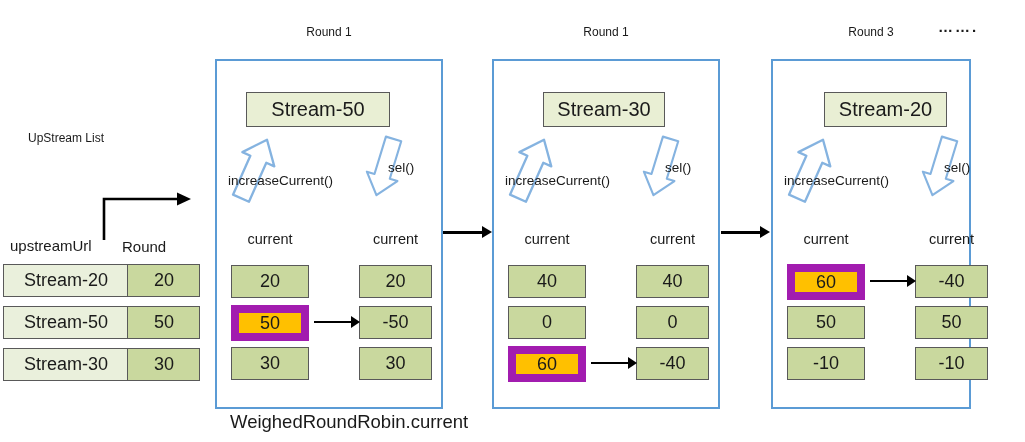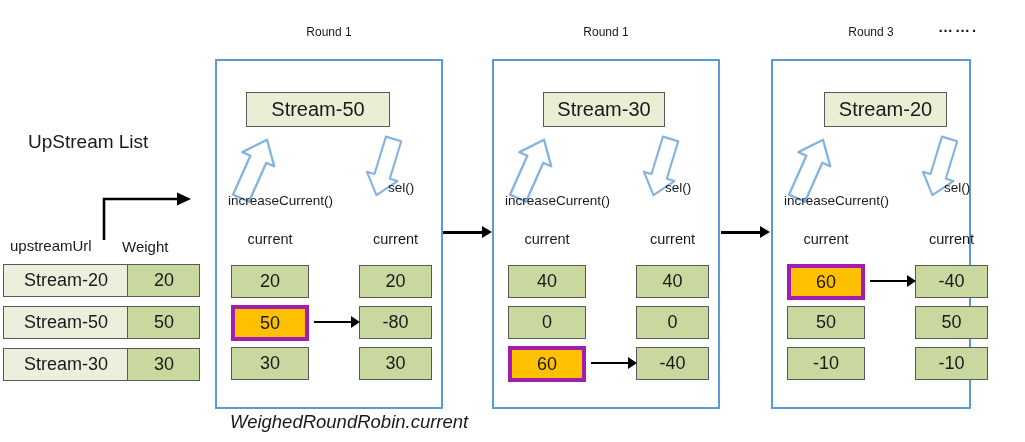--- a/index.html
+++ b/index.html
@@ -1,21 +1,21 @@
 <!DOCTYPE html>
 <html><head>
 <meta charset="utf-8">
 <style>
   * { margin: 0; padding: 0; box-sizing: border-box; }
   body { font-family: "Liberation Sans", sans-serif; background: #fff; }
   .canvas {
     position: relative; width: 1025px; height: 442px;
     background: #ffffff; overflow: hidden; color: #1a1a1a;
   }
-  .upstream-label { position: absolute; left: 28px; top: 131px; font-size: 19px; }
+  .upstream-label { position: absolute; left: 28px; top: 131px; font-size: 12px; }
   .th { position: absolute; font-size: 15px; }
   .th-url { left: 10px; top: 237px; }
   .th-weight { left: 122px; top: 238px; }
   .utable { position: absolute; left: 3px; top: 264px; display: flex; flex-direction: column; gap: 9px; }
   .urow { display: flex; }
   .ucell {
     height: 33px; border: 1.6px solid #595959; display: flex;
     align-items: center; justify-content: center; font-size: 18px;
   }
   .ucell.url { width: 126px; background: #eaf0dc; }
@@ -38,60 +38,60 @@
   .round-box { position: relative; height: 350px; border: 2px solid #5b9bd5; background: #fff; }
   .stream-box {
     position: absolute; top: 31px; height: 35px; background: #e9efd4;
     border: 1.6px solid #595959; display: flex; align-items: center;
     justify-content: center; font-size: 20px;
   }
   .block-arrow { position: absolute; overflow: visible; }
   .block-arrow polygon { fill: #ffffff; stroke: #85b3e0; stroke-width: 2.4; stroke-linejoin: round; }
   .arrow-up   { left: 18px;  top: 76px; width: 38px; height: 64px; transform: rotate(24deg); }
   .arrow-down { left: 152px; top: 76px; width: 32px; height: 60px; transform: rotate(197deg); }
-  .fn-label { position: absolute; font-size: 13.5px; white-space: nowrap; margin-top: 20px; }
+  .fn-label { position: absolute; font-size: 13.5px; white-space: nowrap; }
   .fn-inc { left: 11px; top: 112px; }
   .fn-sel { left: 171px; top: 99px; }
   .col-label { position: absolute; top: 170px; font-size: 14.5px; text-align: center; }
   .col-label.c1 { left: 14px; width: 78px; }
   .col-label.c2 { left: 142px; width: 73px; }
   .cell {
     position: absolute; height: 33px; background: #c9d89e;
     border: 1.4px solid #595959; display: flex; align-items: center;
     justify-content: center; font-size: 18px;
   }
   .cell.c1 { left: 14px; width: 78px; }
   .cell.c2 { left: 142px; width: 73px; }
   .cell.r0 { top: 204px; }
   .cell.r1 { top: 245px; }
   .cell.r2 { top: 286px; }
-  .cell.orange { background: #ffc000; border: 4px solid #a21caf; height: 36px; margin-top: -1px; }
+  .cell.orange { background: #ffc000; border: 8px solid #a21caf; height: 36px; margin-top: -1px; }
   .mini-arrow { position: absolute; left: 97px; width: 38px; height: 2px; background: #000; }
   .mini-arrow::after {
     content: ""; position: absolute; right: -8px; top: -5px;
     border-left: 9px solid #000; border-top: 6px solid transparent;
     border-bottom: 6px solid transparent;
   }
   .ellipsis { position: absolute; left: 938px; top: 18px; font-size: 15px; font-weight: bold; letter-spacing: 2px; }
-  .caption { position: absolute; left: 230px; top: 411px; font-size: 18.5px; font-style: italic; }
+  .caption { position: absolute; left: 230px; top: 411px; font-size: 18.5px; }
 </style>
 </head>
 <body>
 
 <div class="canvas">
 
   <div class="upstream-label">UpStream List</div>
 
   <svg class="elbow-svg" viewBox="0 0 102 54">
     <path d="M9 52 L9 11 L82 11" fill="none" stroke="#000" stroke-width="2.6"></path>
     <polygon points="82,4.5 96,11 82,17.5" fill="#000"></polygon>
   </svg>
 
   <div class="th th-url">upstreamUrl</div>
-  <div class="th th-weight">Weight</div>
+  <div class="th th-weight">Round</div>
 
   <div class="utable">
     <div class="urow">
       <div class="ucell url">Stream-20</div>
       <div class="ucell w">20</div>
     </div>
     <div class="urow">
       <div class="ucell url">Stream-50</div>
       <div class="ucell w">50</div>
     </div>
@@ -112,21 +112,21 @@
       <svg class="block-arrow arrow-down" viewBox="0 0 36 66">
           <polygon points="18,0 36,22 27,22 27,66 9,66 9,22 0,22"></polygon>
         </svg>
       <div class="fn-label fn-sel">sel()</div>
       <div class="col-label c1">current</div>
       <div class="col-label c2">current</div>
       <div class="cell c1 r0">20</div>
       <div class="cell c1 r1 orange">50</div>
       <div class="cell c1 r2">30</div>
       <div class="cell c2 r0">20</div>
-      <div class="cell c2 r1">-80</div>
+      <div class="cell c2 r1">-50</div>
       <div class="cell c2 r2">30</div>
       <div class="mini-arrow" style="top:260px"></div>
     </div>
   </div>
 
   <div class="round" style="left:492px">
     <div class="round-title">Round 1</div>
     <div class="round-box">
       <div class="stream-box" style="left:49px;width:122px">Stream-30</div>
       <svg class="block-arrow arrow-up" viewBox="0 0 36 66">

